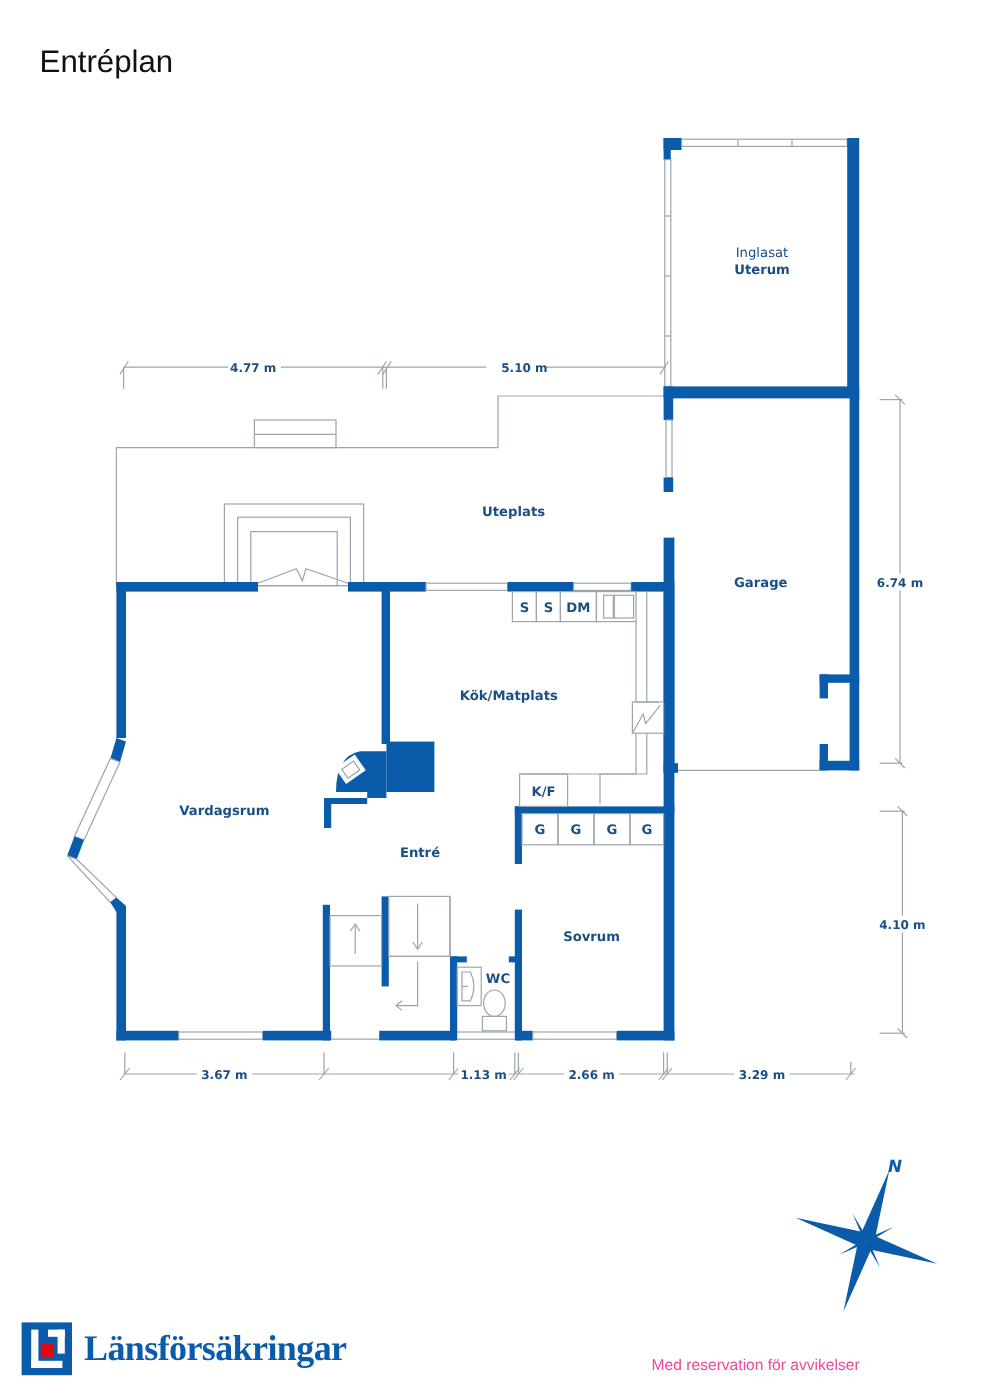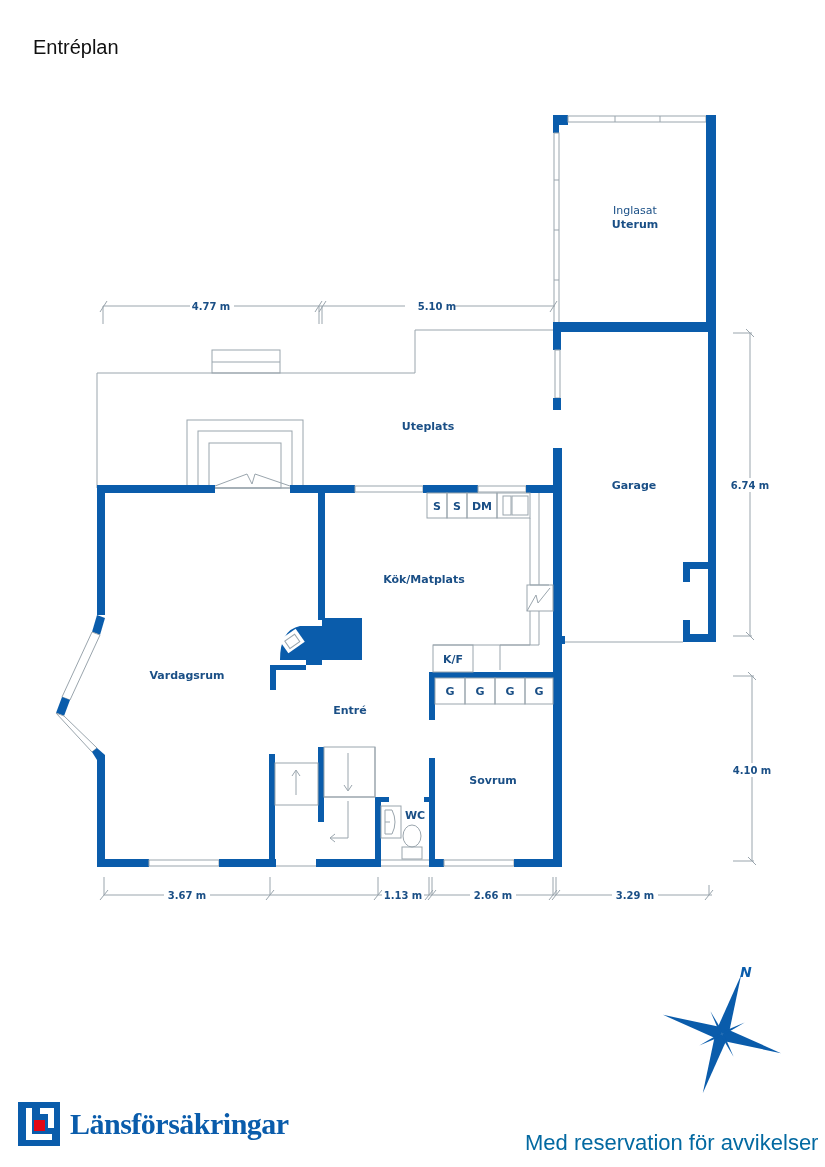--- a/index.html
+++ b/index.html
@@ -1,18 +1,18 @@
 <!DOCTYPE html>
 <html><head>
 <meta charset="utf-8">
 <style>
   html,body{margin:0;padding:0;background:#fff;}
   body{width:825px;height:1167px;position:relative;overflow:hidden;font-family:"Liberation Sans",sans-serif;}
-  .title{position:absolute;left:33px;top:36px;font-size:20px;color:#111;}
-  .disclaimer{position:absolute;left:525px;top:1130px;font-size:22px;color:#0369a1;}
+  .title{position:absolute;left:33px;top:36px;font-size:26px;color:#111;}
+  .disclaimer{position:absolute;left:543px;top:1130px;font-size:13px;color:#ec4899;}
   svg{position:absolute;left:0;top:0;}
   .w{fill:#0a5cab;}
   .ln{stroke:#9aa5ad;stroke-width:1;fill:none;}
   .win{stroke:#9aa5ad;stroke-width:1;fill:#fff;}
   .lbl{font-family:"DejaVu Sans",sans-serif;font-weight:bold;fill:#1a4f86;font-size:11px;}
   .lbln{font-family:"DejaVu Sans",sans-serif;fill:#1a4f86;font-size:11px;}
   .dim{font-family:"DejaVu Sans",sans-serif;font-weight:bold;fill:#1a4f86;font-size:10px;}
   .logo{position:absolute;left:18px;top:1102px;display:flex;align-items:center;}
   .logo-mark{width:42px;height:44px;background:#0a5cab;position:relative;margin-right:10px;}
   .logo-mark .a{position:absolute;left:8px;top:6px;width:6px;height:32px;background:#fff;}

